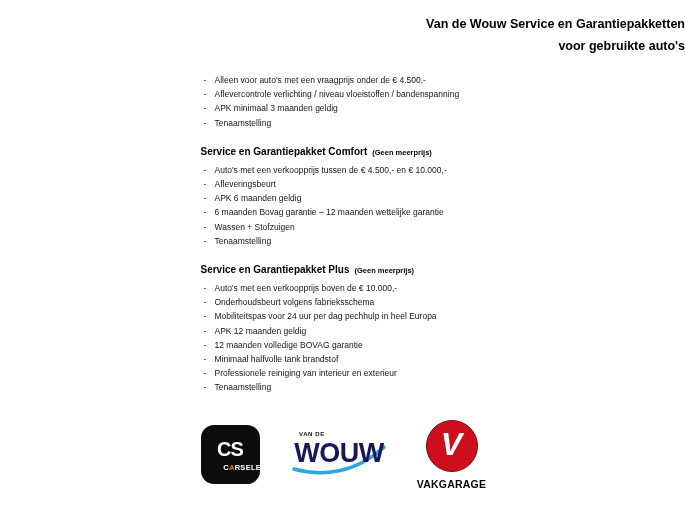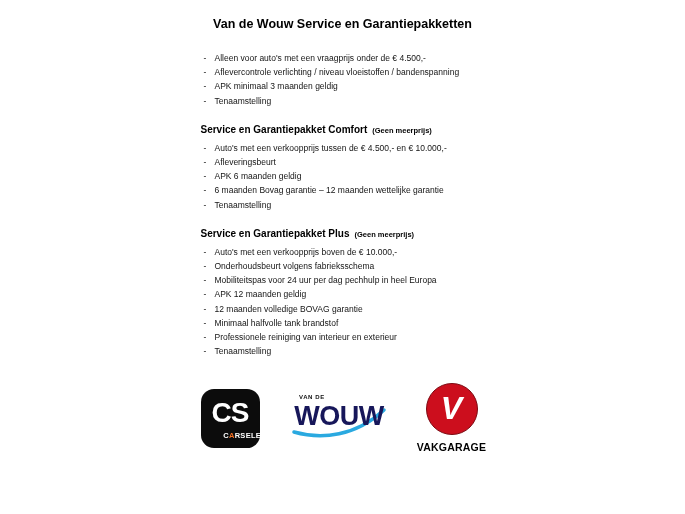--- a/index.html
+++ b/index.html
@@ -9,21 +9,21 @@
   .page {
     position:relative;
     width:685px; height:514px;
     background:#fff;
     overflow:hidden;
     margin:0 auto;
   }
 
   .doc-title {
     padding-top:13px;
-    text-align:center;
+    text-align:right;
     font-size:12.5px;
     font-weight:bold;
     line-height:22px;
     color:#000;
   }
 
   .content {
     width:284px;
     margin:0 auto;
   }
@@ -74,21 +74,21 @@
     width:59px; height:59px;
     background:#0c0c0c;
     border-radius:13px;
     display:flex;
     flex-direction:column;
     align-items:center;
     justify-content:center;
   }
   .cs-mono {
     color:#fff;
-    font-size:28px;
+    font-size:20px;
     font-weight:bold;
     letter-spacing:-1px;
     line-height:1;
     margin-top:2px;
   }
   .cs-word {
     margin-top:5px;
     color:#fff;
     font-size:7.5px;
     font-weight:bold;
@@ -162,20 +162,21 @@
     white-space:nowrap;
   }
 </style>
 </head>
 <body>
 
 <div class="page">
 
   <div class="doc-title">
     <div>Van de Wouw Service en Garantiepakketten</div>
+    <div>voor gebruikte auto's</div>
   </div>
 
   <div class="content">
 
     <div class="section">
       <ul class="feature-list">
         <li>Alleen voor auto's met een vraagprijs onder de € 4.500,-</li>
         <li>Aflevercontrole verlichting / niveau vloeistoffen / bandenspanning</li>
         <li>APK minimaal 3 maanden geldig</li>
         <li>Tenaamstelling</li>
@@ -184,20 +185,21 @@
 
     <div class="section">
       <div class="section-heading">
         <span>Service en Garantiepakket Comfort</span><span class="heading-note">(Geen meerprijs)</span>
       </div>
       <ul class="feature-list">
         <li>Auto's met een verkoopprijs tussen de € 4.500,- en € 10.000,-</li>
         <li>Afleveringsbeurt</li>
         <li>APK 6 maanden geldig</li>
         <li>6 maanden Bovag garantie – 12 maanden wettelijke garantie</li>
+        <li>Wassen + Stofzuigen</li>
         <li>Tenaamstelling</li>
       </ul>
     </div>
 
     <div class="section">
       <div class="section-heading">
         <span>Service en Garantiepakket Plus</span><span class="heading-note">(Geen meerprijs)</span>
       </div>
       <ul class="feature-list">
         <li>Auto's met een verkoopprijs boven de € 10.000,-</li>

